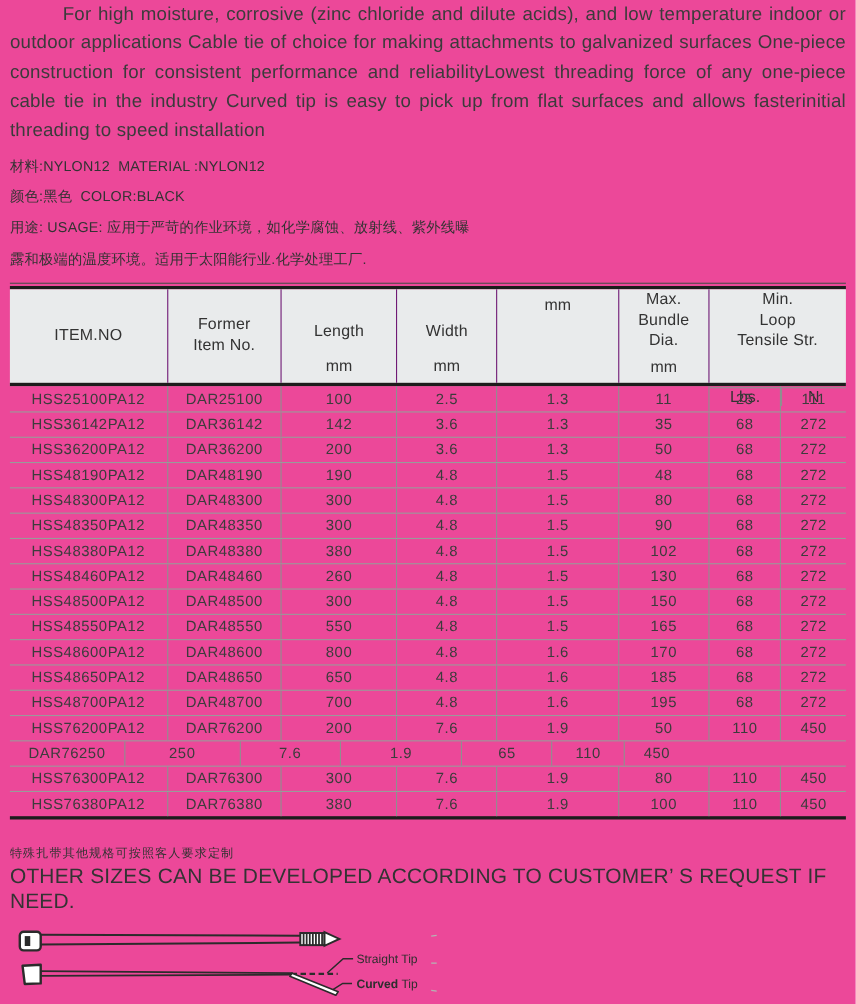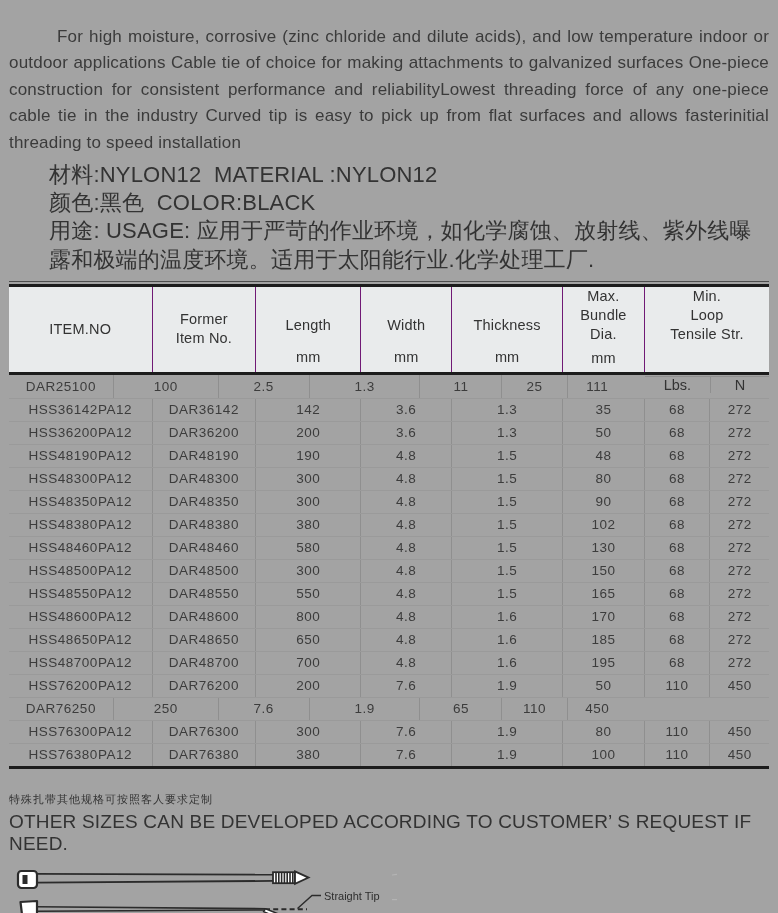--- a/index.html
+++ b/index.html
@@ -1,44 +1,43 @@
 <!DOCTYPE html>
 <html><head>
 <meta charset="utf-8">
 <style>
   * { box-sizing: border-box; margin: 0; padding: 0; }
   html, body { background: #ffffff; }
   body { font-family: "Liberation Sans", "DejaVu Sans", sans-serif; color: #3a3a3a; }
   .page {
     position: relative;
     width: 778px; height: 913px;
-    background: #a3a3a3;
-    padding: 24px 9px 0 9px;
+    background: #ec4899;
+    padding: 0 9px 0 9px;
     overflow: hidden;
   }
 
   
   .intro {
     font-size: 17px;
     line-height: 26.4px;
     color: #3b3b3b;
     text-align: justify;
     text-indent: 48px;
     letter-spacing: 0.2px;
   }
 
   
   .specs { margin-top: 5px; }
   .spec-line {
-    font-size: 22px;
+    font-size: 13px;
     line-height: 28.2px;
     color: #333333;
     white-space: pre-wrap;
     letter-spacing: 0.2px;
-    margin-left: 40px;
   }
 
   
   .table-wrap { margin-top: 7px; }
   .pre-rule { height: 1px; background: #4d4d4d; margin-bottom: 2px; }
   .spec-table {
     border-top: 3px solid #1c1c1c;
     border-bottom: 3px solid #1c1c1c;
     width: 100%;
   }
@@ -128,21 +127,20 @@
         </div>
         <div class="hc c2">
           <div class="hlabel low">Length</div>
           <div class="hunit">mm</div>
         </div>
         <div class="hc c3">
           <div class="hlabel low">Width</div>
           <div class="hunit">mm</div>
         </div>
         <div class="hc c4">
-          <div class="hlabel low">Thickness</div>
           <div class="hunit">mm</div>
         </div>
         <div class="hc c5">
           <div class="hlabel">Max.
 Bundle
 Dia.</div>
           <div class="hunit">mm</div>
         </div>
         <div class="hc cg">
           <div class="hlabel">Min.
@@ -150,20 +148,21 @@
 Tensile Str.</div>
           <div class="hsub">
             <div class="hsubcell hsub-l">Lbs.</div>
             <div class="hsubcell hsub-r">N</div>
           </div>
         </div>
       </div>
 
       <div class="t-body">
         <div class="tr">
+          <div class="td c0">HSS25100PA12</div>
             <div class="td c1">DAR25100</div>
             <div class="td c2">100</div>
             <div class="td c3">2.5</div>
             <div class="td c4">1.3</div>
             <div class="td c5">11</div>
             <div class="td c6">25</div>
             <div class="td c7">111</div>
         </div>
         <div class="tr">
           <div class="td c0">HSS36142PA12</div>
@@ -221,21 +220,21 @@
             <div class="td c2">380</div>
             <div class="td c3">4.8</div>
             <div class="td c4">1.5</div>
             <div class="td c5">102</div>
             <div class="td c6">68</div>
             <div class="td c7">272</div>
         </div>
         <div class="tr">
           <div class="td c0">HSS48460PA12</div>
             <div class="td c1">DAR48460</div>
-            <div class="td c2">580</div>
+            <div class="td c2">260</div>
             <div class="td c3">4.8</div>
             <div class="td c4">1.5</div>
             <div class="td c5">130</div>
             <div class="td c6">68</div>
             <div class="td c7">272</div>
         </div>
         <div class="tr">
           <div class="td c0">HSS48500PA12</div>
             <div class="td c1">DAR48500</div>
             <div class="td c2">300</div>

